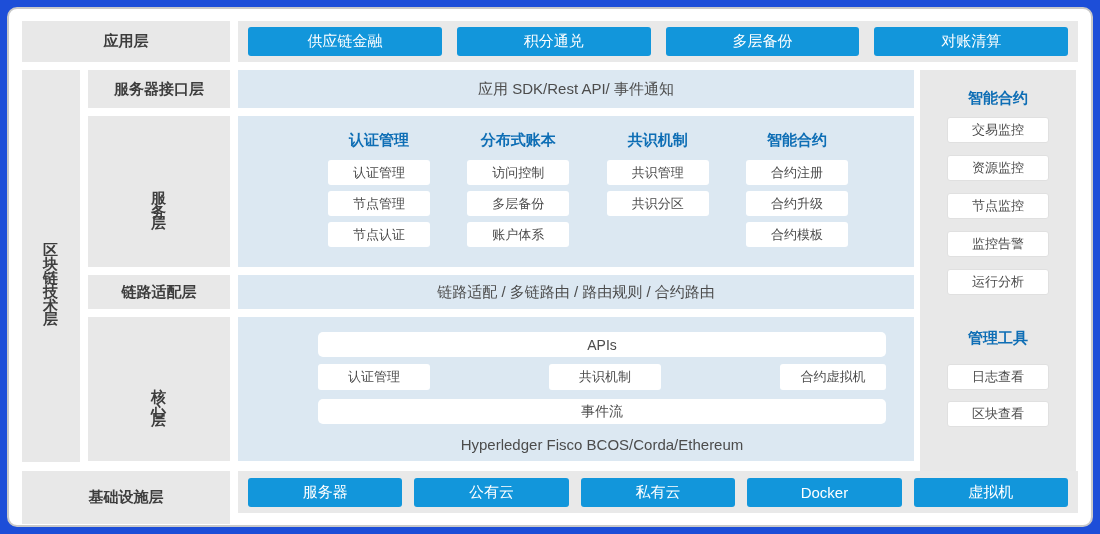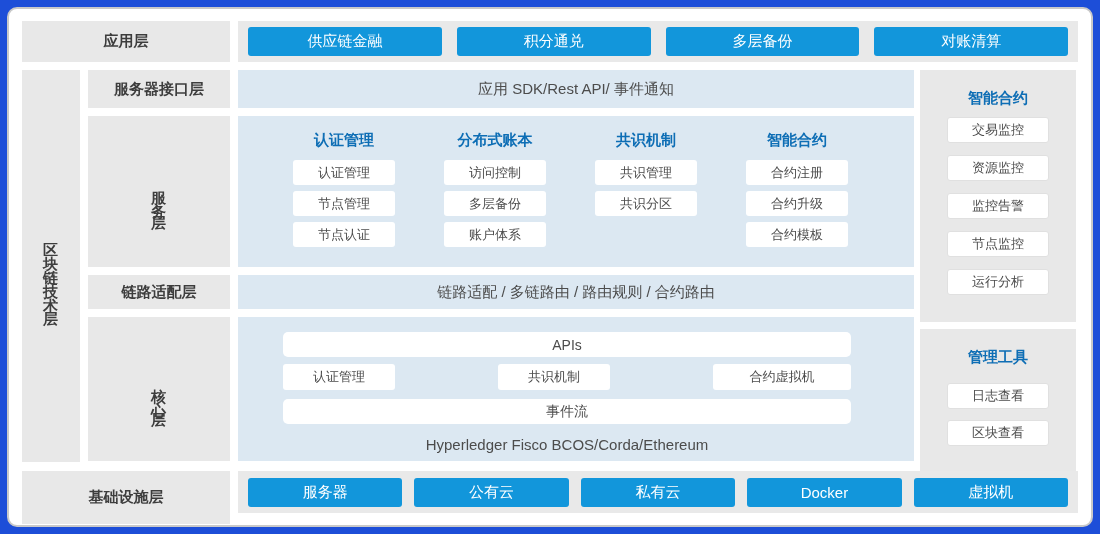--- a/index.html
+++ b/index.html
@@ -28,40 +28,40 @@
   }
   .btn{
     flex:1;height:29px;background:#1296db;color:#ffffff;font-size:15px;
     display:flex;align-items:center;justify-content:center;border-radius:3px;
   }
   
   .bluebar{
     background:#dce8f2;color:#4c4c4c;font-size:15px;
     display:flex;align-items:center;justify-content:center;
   }
-  .panel-blue{background:#dce8f2;}
+  .panel-blue{background:#dce8f2;padding-left:35px;}
   .wbox{
     background:#ffffff;border-radius:3px;color:#4c4c4c;font-size:13px;
     display:flex;align-items:center;justify-content:center;
   }
   
   .svc-inner{display:flex;justify-content:space-between;padding:0 66px 0 55px;}
   .svc-col{width:102px;display:flex;flex-direction:column;}
   .coltitle{
     color:#0e6eb5;font-size:15px;font-weight:bold;text-align:center;
     margin:13px 0 10px 0;line-height:21px;
   }
   .svc-col .wbox{height:25px;margin-bottom:6px;}
   
   .core-inner{width:568px;margin-left:45px;display:flex;flex-direction:column;}
   .core-bar{height:25px;background:#ffffff;border-radius:5px;color:#4c4c4c;font-size:14px;
     display:flex;align-items:center;justify-content:center;}
   .core-row{display:flex;justify-content:space-between;margin-top:7px;}
   .core-row .wbox{width:112px;height:26px;}
-  .core-row .wbox.wide{width:138px;}
+  .core-row .wbox.wide{width:106px;}
   .platforms{color:#4c4c4c;font-size:15px;text-align:center;margin-top:12px;}
   
   .rpanel{background:#e8e8e8;display:flex;flex-direction:column;align-items:center;}
   .rtitle{color:#0e6eb5;font-size:15px;font-weight:bold;text-align:center;
     margin:17px 0 9px 0;line-height:21px;}
   .rpanel .wbox{width:102px;height:26px;border:1px solid #e0e0e0;margin-bottom:12px;flex:none;}
   .rpanel.tools .wbox{margin-bottom:11px;}
   .rpanel.tools .rtitle{margin-bottom:16px;}
 </style>
 </head>
@@ -133,25 +133,25 @@
       </div>
       <div class="core-bar" style="margin-top:9px;">事件流</div>
       <div class="platforms">Hyperledger Fisco BCOS/Corda/Ethereum</div>
     </div>
   </div>
 
   <div class="abs rpanel" style="left:920px;top:70px;width:156px;height:252px;">
     <div class="rtitle">智能合约</div>
     <div class="wbox">交易监控</div>
     <div class="wbox">资源监控</div>
+    <div class="wbox">节点监控</div>
     <div class="wbox">监控告警</div>
-    <div class="wbox">节点监控</div>
     <div class="wbox">运行分析</div>
   </div>
-  <div class="abs rpanel tools" style="left:920px;top:329px;width:156px;height:165px;">
+  <div class="abs rpanel tools" style="left:920px;top:310px;width:156px;height:165px;">
     <div class="rtitle">管理工具</div>
     <div class="wbox">日志查看</div>
     <div class="wbox">区块查看</div>
   </div>
 
   <div class="abs glabel" style="left:22px;top:471px;width:208px;height:53px;">基础设施层</div>
   <div class="abs strip" style="left:238px;top:471px;width:840px;height:42px;gap:12px;">
     <div class="btn">服务器</div>
     <div class="btn">公有云</div>
     <div class="btn">私有云</div>

